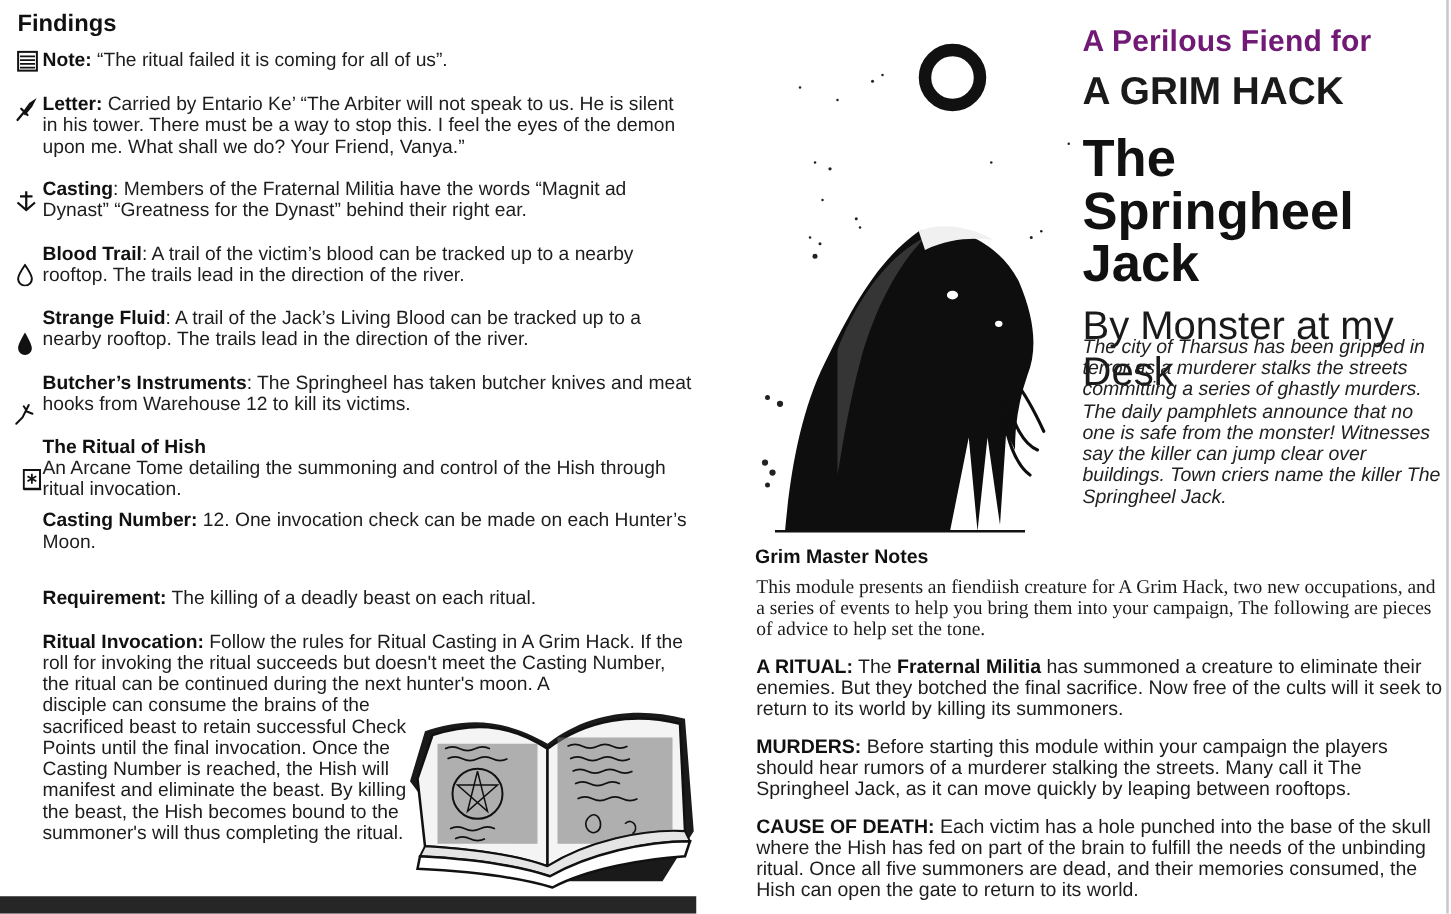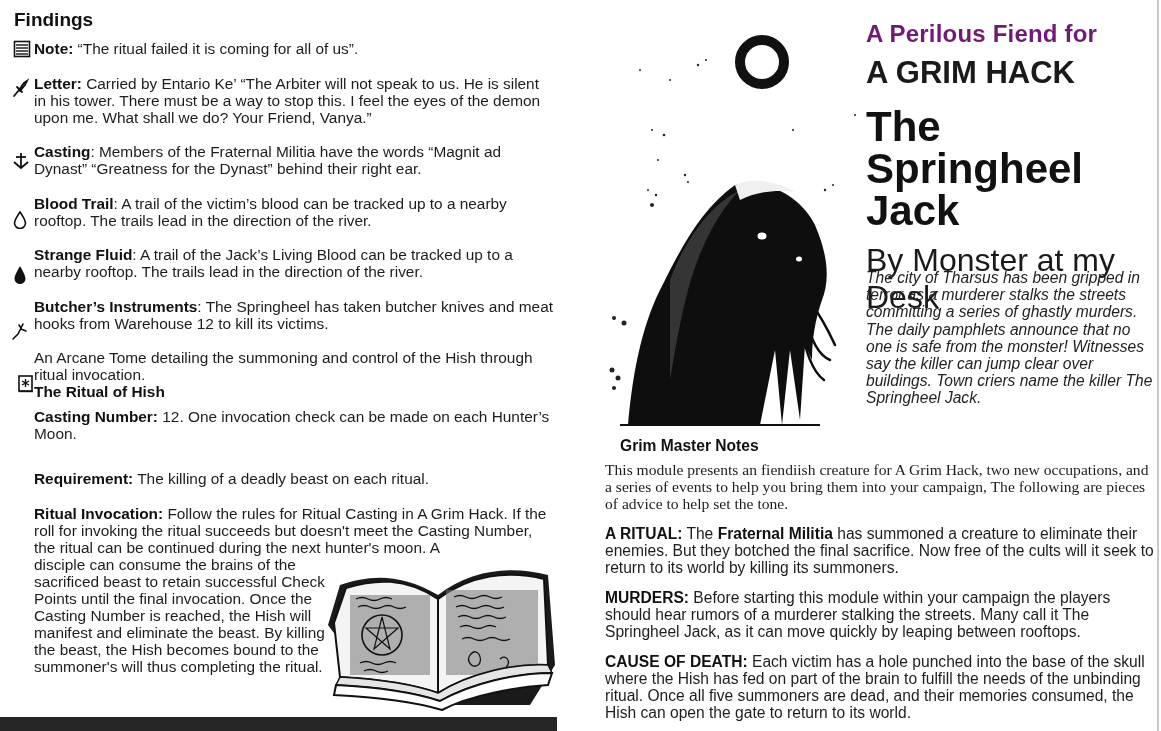--- a/index.html
+++ b/index.html
@@ -22,21 +22,21 @@
   .right-edge { position: absolute; left: 1157px; top: 0; width: 2px; height: 731px; background: #c8c8c8; }
 
   .illus { position: absolute; left: 0; top: 0; width: 260px; height: 430px; }
 
   .kicker { position: absolute; left: 266px; top: 20px; font-size: 24px; font-weight: bold; color: #701a75; letter-spacing: 0.2px; }
   .gamename { position: absolute; left: 266px; top: 55px; font-size: 31px; font-weight: bold; color: #1a1a1a; }
   .title { position: absolute; left: 266px; top: 106px; font-size: 42px; font-weight: bold; line-height: 42px; color: #111; }
   .byline { position: absolute; left: 266px; top: 242px; font-size: 32px; color: #1a1a1a; }
   .intro { position: absolute; left: 266px; top: 269px; width: 290px; font-size: 15.6px; font-style: italic; line-height: 17.2px; color: #222; }
 
-  .notes-head { position: absolute; left: 20px; top: 437px; font-size: 15.6px; font-weight: bold; color: #111; }
+  .notes-head { position: absolute; left: 4px; top: 437px; font-size: 15.6px; font-weight: bold; color: #111; }
   .para { position: absolute; left: 5px; width: 550px; font-size: 15.6px; line-height: 17px; color: #1d1d1d; }
   .para b { color: #111; }
 </style>
 </head>
 <body>
 
 <div class="page-left">
   <div class="findings-title">Findings</div>
 
   <div class="entry-icon" style="left:12px;top:39px;">
@@ -100,22 +100,22 @@
   </div>
 
   <div class="entry-icon" style="left:17px;top:375px;width:18px;height:18px;">
     <svg width="16" height="18" viewBox="0 0 16 18">
         <rect x="1" y="1" width="13" height="15" fill="none" stroke="#111" stroke-width="1.6"></rect>
         <line x1="1" y1="16.5" x2="15" y2="16.5" stroke="#111" stroke-width="1.4"></line>
         <path d="M7.5 4 V12 M4 6 L11 10 M11 6 L4 10" stroke="#111" stroke-width="1.4"></path>
       </svg>
   </div>
   <div class="entry" style="top:349px;">
+    <div><b>The Ritual of Hish</b></div>
     <div>An Arcane Tome detailing the summoning and control of the Hish through ritual invocation.</div>
-    <div><b>The Ritual of Hish</b></div>
   </div>
 
   <div class="entry" style="top:408px;">
     <b>Casting Number:</b><span> 12. One invocation check can be made on each Hunter’s Moon.</span>
   </div>
 
   <div class="entry" style="top:470px;">
     <b>Requirement:</b><span> The killing of a deadly beast on each ritual.</span>
   </div>
 

